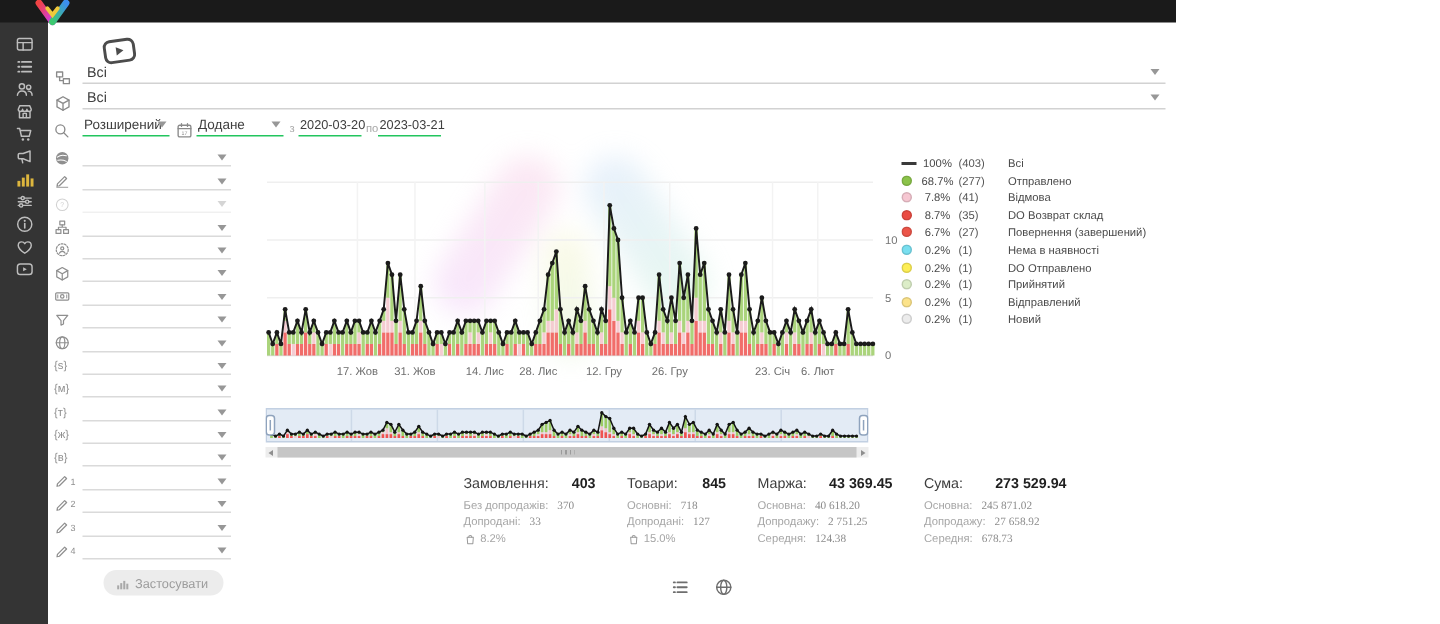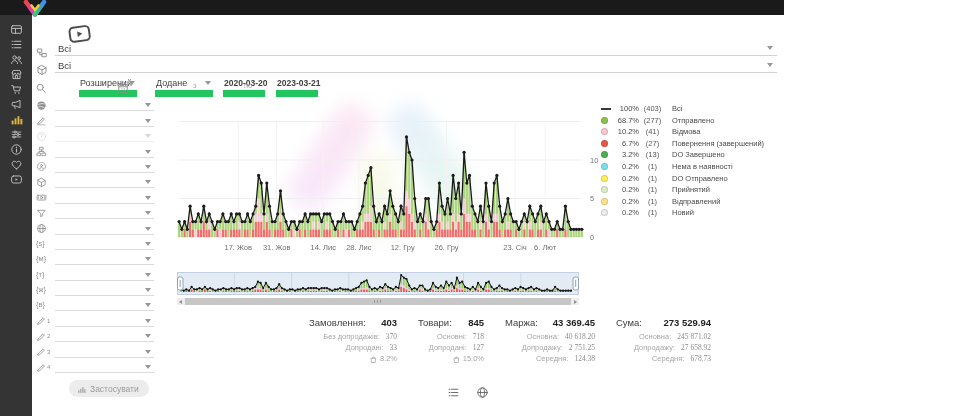--- a/index.html
+++ b/index.html
@@ -17,24 +17,24 @@
   .tb-badge{position:absolute;width:6px;height:6px;border-radius:50%;background:#f5d327;top:0;z-index:8;}
 
   .ic{display:inline-block;vertical-align:middle;}
 
   
   .vid-ico{position:absolute;left:66px;top:21px;width:26px;height:17px;color:#4c4c4c;transform:rotate(-8deg);}
   .rowico{position:absolute;width:12px;height:12px;color:#8a8a8a;}
   .trow{position:absolute;left:55px;width:722px;height:13px;border-bottom:1px solid #d2d2d2;}
   .trow .val{position:absolute;left:3px;top:1px;font-size:9.5px;color:#3f3f3f;}
   .caret{position:absolute;width:0;height:0;border-left:3px solid transparent;border-right:3px solid transparent;border-top:4px solid #979797;}
-  .useg{position:absolute;height:13px;border-bottom:7px solid #22c55e;margin-left:24px;}
+  .useg{position:absolute;height:13px;border-bottom:1px solid #22c55e;}
   .useg .val{position:absolute;top:1px;font-size:9px;color:#3f3f3f;white-space:nowrap;}
   .tinylbl{position:absolute;font-size:7.5px;color:#a8a8a8;}
-  .dateval{font-weight:bold;color:#2e2e2e;}
+  .dateval{font-weight:normal;color:#2e2e2e;}
 
   
   .fcol{position:absolute;left:36px;top:96px;width:118px;}
   .frow{position:relative;height:15.4px;display:flex;align-items:flex-end;cursor:pointer;}
   .frow .ficon{width:17px;height:12px;color:#8f8f8f;font-size:7.5px;line-height:11px;}
   .frow .ficon .ic{width:11px;height:11px;}
   .frow .fline{flex:1;border-bottom:1px solid #dadada;height:11px;position:relative;margin-left:2px;}
   .frow .fline .caret{right:3px;top:4px;}
   .frow.disabled{opacity:.4;}
   .fsub{font-size:6px;color:#8f8f8f;}
@@ -58,31 +58,31 @@
            background:repeating-linear-gradient(90deg,#9b9b9b 0 1px,transparent 1px 3px);}
   .sb-arr{position:absolute;top:1.5px;width:0;height:0;cursor:pointer;}
   .sb-arr.l{left:2px;border-top:2.5px solid transparent;border-bottom:2.5px solid transparent;border-right:3.5px solid #8f8f8f;}
   .sb-arr.r{right:2px;border-top:2.5px solid transparent;border-bottom:2.5px solid transparent;border-left:3.5px solid #8f8f8f;}
 
   
   .legend{position:absolute;left:601px;top:103px;width:186px;z-index:2;}
   .lg-row{display:flex;align-items:center;height:11.55px;font-size:7.5px;color:#4a4a4a;cursor:pointer;}
   .lg-sw{width:7px;height:7px;border-radius:50%;border:1px solid rgba(0,0,0,.13);box-sizing:border-box;margin-right:3px;flex:none;}
   .lg-sw.line{width:10px;height:2px;border-radius:0;border:none;margin-right:0;}
-  .lg-pct{width:28px;text-align:right;flex:none;}
-  .lg-cnt{width:27px;text-align:center;flex:none;color:#555;}
+  .lg-pct{width:28px;text-align:center;flex:none;}
+  .lg-cnt{width:27px;text-align:left;flex:none;color:#555;}
   .lg-lbl{margin-left:6px;white-space:nowrap;}
 
   
   .stats{position:absolute;left:309px;top:317px;display:flex;gap:21px;z-index:2;}
   .scol{display:flex;flex-direction:column;}
   .scol .shead{display:flex;justify-content:space-between;align-items:baseline;gap:8px;margin-bottom:3px;}
   .scol .stitle{font-size:9.5px;color:#3d3d3d;}
   .scol .svalue{font-size:9.5px;font-weight:bold;color:#1f1f1f;}
-  .srow{display:flex;justify-content:flex-end;gap:6px;font-size:7.5px;line-height:11px;}
+  .srow{display:flex;justify-content:flex-start;gap:6px;font-size:7.5px;line-height:11px;}
   .srow .sl{color:#a6a6a6;white-space:nowrap;}
   .srow .sv{color:#8c8c8c;white-space:nowrap;font-family:Liberation Serif, serif;}
   .srow .sv .ic,.srow .sl .ic{width:9px;height:9px;color:#9a9a9a;}
   .c1{width:88px}.c2{width:66px}.c3{width:90px}.c4{width:95px}
 
   .viewicons{position:absolute;top:383px;left:447px;display:flex;gap:16px;z-index:2;}
   .viewicons .vi{width:13px;height:13px;color:#6e6e6e;cursor:pointer;}
   .viewicons .ic{width:13px;height:13px;}
 </style>
 </head>
@@ -1357,35 +1357,35 @@
         <span class="lg-lbl">Всі</span>
       </div>
       <div class="lg-row">
         <span class="lg-sw" style="background: rgb(139, 195, 74);"></span>
         <span class="lg-pct">68.7%</span>
         <span class="lg-cnt">(277)</span>
         <span class="lg-lbl">Отправлено</span>
       </div>
       <div class="lg-row">
         <span class="lg-sw" style="background: rgb(246, 199, 210);"></span>
-        <span class="lg-pct">10.2%</span>
+        <span class="lg-pct">7.8%</span>
         <span class="lg-cnt">(41)</span>
         <span class="lg-lbl">Відмова</span>
+      </div>
+      <div class="lg-row">
+        <span class="lg-sw" style="background: rgb(234, 75, 66);"></span>
+        <span class="lg-pct">8.7%</span>
+        <span class="lg-cnt">(35)</span>
+        <span class="lg-lbl">DO Возврат склад</span>
       </div>
       <div class="lg-row">
         <span class="lg-sw" style="background: rgb(236, 85, 73);"></span>
         <span class="lg-pct">6.7%</span>
         <span class="lg-cnt">(27)</span>
         <span class="lg-lbl">Повернення (завершений)</span>
-      </div>
-      <div class="lg-row">
-        <span class="lg-sw" style="background: rgb(76, 175, 80);"></span>
-        <span class="lg-pct">3.2%</span>
-        <span class="lg-cnt">(13)</span>
-        <span class="lg-lbl">DO Завершено</span>
       </div>
       <div class="lg-row">
         <span class="lg-sw" style="background: rgb(121, 223, 240);"></span>
         <span class="lg-pct">0.2%</span>
         <span class="lg-cnt">(1)</span>
         <span class="lg-lbl">Нема в наявності</span>
       </div>
       <div class="lg-row">
         <span class="lg-sw" style="background: rgb(253, 238, 85);"></span>
         <span class="lg-pct">0.2%</span>

